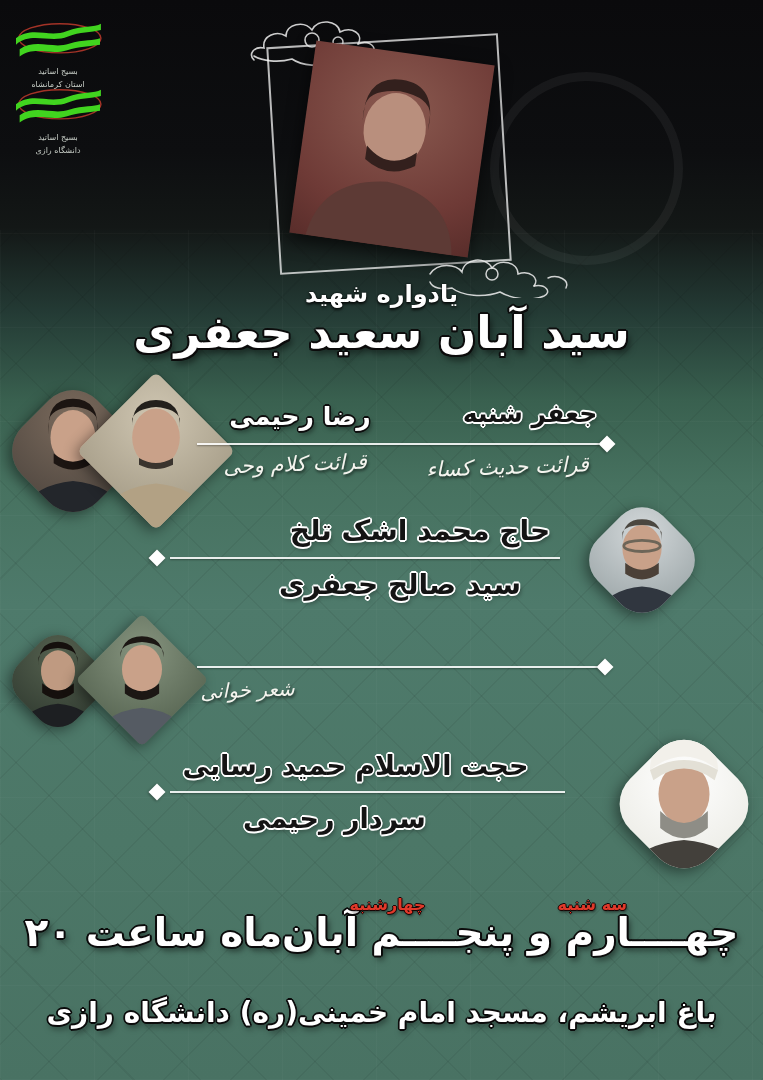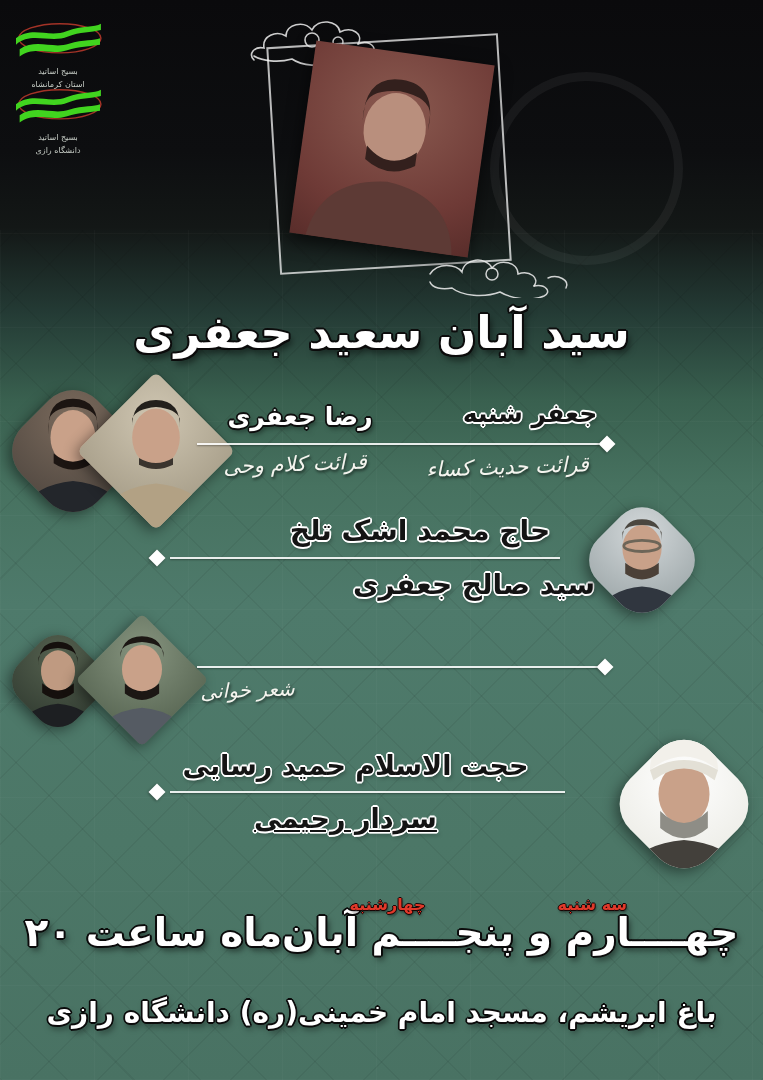--- a/index.html
+++ b/index.html
@@ -134,20 +134,21 @@
     </svg>
   </div>
 
   <svg class="abs" style="left:424px;top:240px;" width="150" height="58" viewBox="0 0 150 58" fill="none" stroke="rgba(240,240,240,.85)" stroke-width="1.5" stroke-linecap="round">
     <path d="M6 34 C 14 22, 32 24, 38 32 C 40 18, 62 16, 68 28 C 76 18, 94 22, 94 34 C 106 30, 116 38, 110 46"></path>
     <path d="M110 46 c 12 -2 18 6 10 10 c -14 6 -34 2 -44 -4 c -16 6 -38 4 -48 -4 c -10 2 -20 0 -22 -6"></path>
     <circle cx="68" cy="34" r="6"></circle>
     <path d="M124 38 c 10 -4 22 2 18 10"></path>
   </svg>
 
+  <div class="abs center rtl pretitle">یادواره شهید</div>
   <div class="abs center rtl title">سید آبان سعید جعفری</div>
 
   <div class="abs ph round" style="left:20px;top:398px;width:106px;height:106px;">
     <div class="inner" style="background:radial-gradient(110% 110% at 50% 30%, #7a6a5c 0%, #4a423c 60%, #2c2824 100%);">
       <svg viewBox="0 0 100 100" preserveAspectRatio="xMidYMax slice">
         <ellipse cx="50" cy="42" rx="14" ry="17" fill="#c9a189"></ellipse>
         <path d="M35 40 Q33 18 50 18 Q67 18 65 40 L65 32 Q64 24 50 23 Q36 24 35 32 Z" fill="#1c1512"></path>
         <path d="M38 52 Q50 62 62 52 L62 58 Q50 66 38 58 Z" fill="#1c1512"></path>
         <path d="M14 100 Q18 72 50 69 Q82 72 86 100 Z" fill="#23262b"></path>
       </svg>
@@ -157,31 +158,31 @@
     <div class="inner" style="background:radial-gradient(110% 110% at 50% 30%, #cfc6b2 0%, #a39a85 55%, #6d6557 100%);">
       <svg viewBox="0 0 100 100" preserveAspectRatio="xMidYMax slice">
         <ellipse cx="50" cy="42" rx="14" ry="17" fill="#c9a189"></ellipse>
         <path d="M36 38 Q35 20 50 20 Q65 20 64 38 L64 31 Q62 25 50 24 Q38 25 36 31 Z" fill="#23201c"></path>
         <path d="M40 54 Q50 60 60 54 L60 58 Q50 63 40 58 Z" fill="#3a342e"></path>
         <path d="M14 100 Q18 72 50 69 Q82 72 86 100 Z" fill="#b2a184"></path>
       </svg>
     </div>
   </div>
 
-  <div class="abs center rtl name-light" style="left:205px;top:402px;width:190px;font-size:25px;">رضا جعفری</div>
+  <div class="abs center rtl name-light" style="left:205px;top:402px;width:190px;font-size:25px;">رضا رحیمی</div>
   <div class="abs center rtl name-dark" style="left:435px;top:399px;width:190px;font-size:25px;">جعفر شنبه</div>
   <div class="abs rule" style="left:197px;top:443px;width:402px;"></div>
   <div class="abs diamond" style="left:601px;top:438px;"></div>
   <div class="abs center rtl callig" style="left:200px;top:452px;width:190px;font-size:21px;">قرائت کلام وحی</div>
   <div class="abs center rtl callig" style="left:410px;top:455px;width:195px;font-size:21px;">قرائت حدیث کساء</div>
 
   <div class="abs center rtl name-dark" style="left:225px;top:514px;width:390px;font-size:28px;">حاج محمد اشک تلخ</div>
   <div class="abs diamond" style="left:151px;top:552px;"></div>
   <div class="abs rule" style="left:170px;top:557px;width:390px;"></div>
-  <div class="abs center rtl name-dark" style="left:205px;top:568px;width:390px;font-size:28px;text-align:right;">سید صالح جعفری</div>
+  <div class="abs center rtl name-dark" style="left:205px;top:568px;width:390px;font-size:28px;">سید صالح جعفری</div>
   <div class="abs ph round" style="left:596px;top:514px;width:92px;height:92px;">
     <div class="inner" style="background:radial-gradient(110% 110% at 50% 30%, #d3d8da 0%, #9aa4a6 55%, #64706f 100%);">
       <svg viewBox="0 0 100 100" preserveAspectRatio="xMidYMax slice">
         <ellipse cx="50" cy="42" rx="14" ry="17" fill="#c9a189"></ellipse>
         <path d="M36 36 Q36 21 50 21 Q64 21 64 36 L64 30 Q61 25 50 25 Q39 25 36 30 Z" fill="#4b4740"></path>
         <ellipse cx="50" cy="40" rx="13" ry="4" fill="none" stroke="#6d6558" stroke-width="2"></ellipse>
         <path d="M38 52 Q50 62 62 52 L62 60 Q50 68 38 60 Z" fill="#4b4037"></path>
         <path d="M14 100 Q18 72 50 69 Q82 72 86 100 Z" fill="#30363f"></path>
       </svg>
     </div>
@@ -208,21 +209,21 @@
     </div>
   </div>
 
   <div class="abs rule" style="left:197px;top:666px;width:400px;"></div>
   <div class="abs diamond" style="left:599px;top:661px;"></div>
   <div class="abs center rtl callig" style="left:160px;top:678px;width:175px;font-size:20px;">شعر خوانی</div>
 
   <div class="abs center rtl name-dark" style="left:158px;top:750px;width:395px;font-size:27px;">حجت الاسلام حمید رسایی</div>
   <div class="abs diamond" style="left:151px;top:786px;"></div>
   <div class="abs rule" style="left:170px;top:791px;width:395px;"></div>
-  <div class="abs center rtl name-dark" style="left:148px;top:803px;width:395px;font-size:27px;text-decoration:underline;">سردار رحیمی</div>
+  <div class="abs center rtl name-dark" style="left:137px;top:803px;width:395px;font-size:27px;">سردار رحیمی</div>
   <div class="abs ph round" style="left:628px;top:748px;width:112px;height:112px;">
     <div class="inner" style="background:radial-gradient(110% 110% at 50% 35%, #ffffff 0%, #e9e9e2 55%, #c9c9c0 100%);">
       <svg viewBox="0 0 100 100" preserveAspectRatio="xMidYMax slice">
         <ellipse cx="50" cy="44" rx="15" ry="18" fill="#c9a189"></ellipse>
         <path d="M30 30 Q30 12 50 12 Q70 12 70 30 Q60 22 50 22 Q40 22 30 30 Z" fill="#f2f0ea"></path>
         <path d="M30 30 Q40 24 50 24 Q60 24 70 30 L68 36 Q59 29 50 29 Q41 29 32 36 Z" fill="#e3e0d6"></path>
         <path d="M36 54 Q50 68 64 54 L64 64 Q50 76 36 64 Z" fill="#8e8d86"></path>
         <path d="M12 100 Q16 74 50 71 Q84 74 88 100 Z" fill="#43403b"></path>
       </svg>
     </div>

